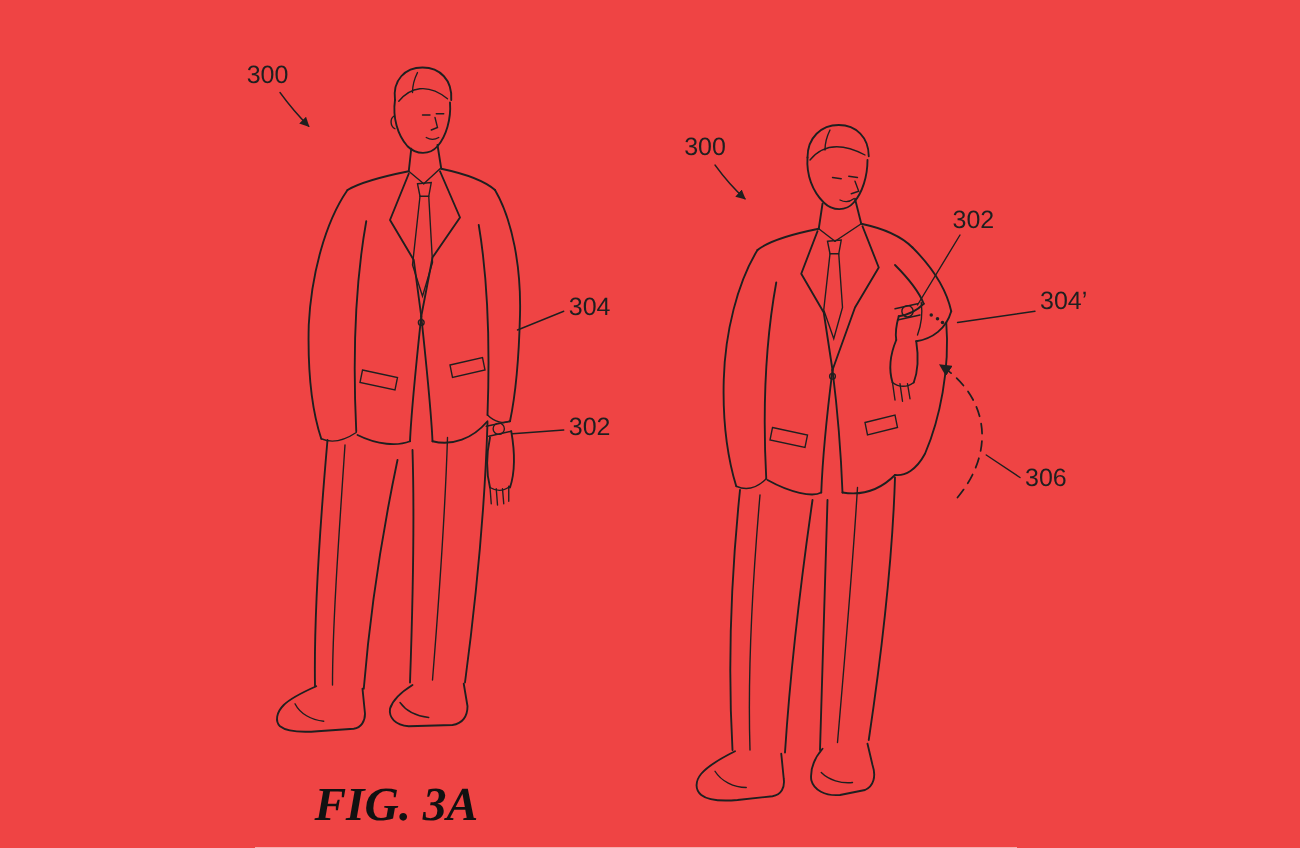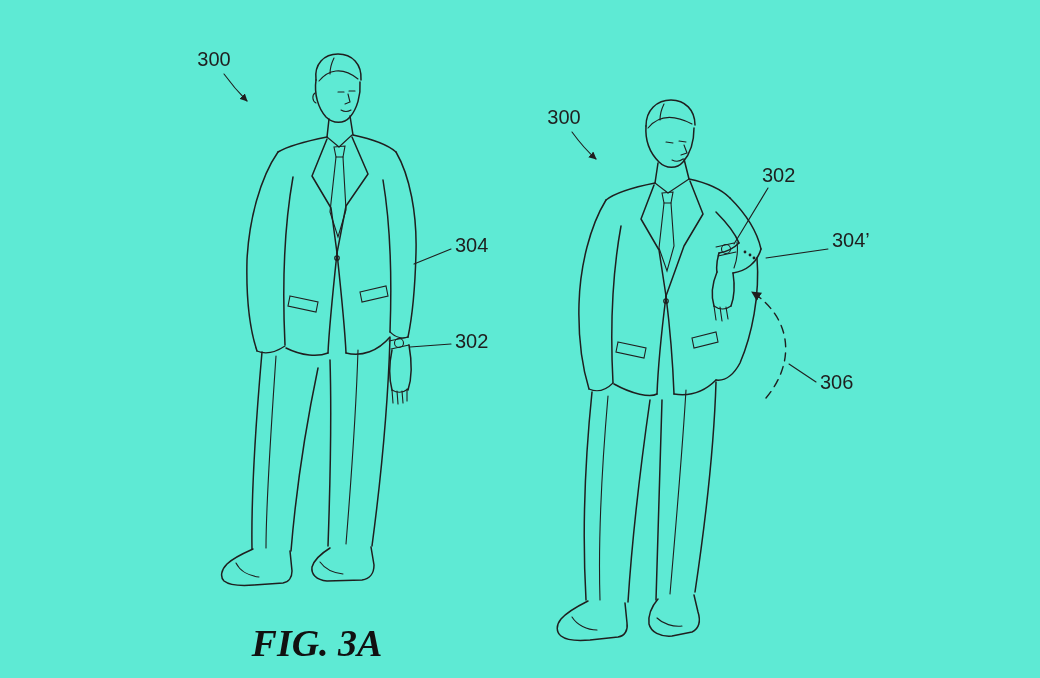--- a/index.html
+++ b/index.html
@@ -4,21 +4,21 @@
 <style>
   html, body {
     margin: 0;
     padding: 0;
     background: #ffffff;
   }
   .stage {
     position: relative;
     width: 1040px;
     height: 678px;
-    background: #5eead4;
+    background: #ef4444;
     overflow: hidden;
     font-family: "Liberation Sans", sans-serif;
   }
   svg {
     display: block;
   }
   .line {
     fill: none;
     stroke: #1f1f1f;
     stroke-width: 1.5;

